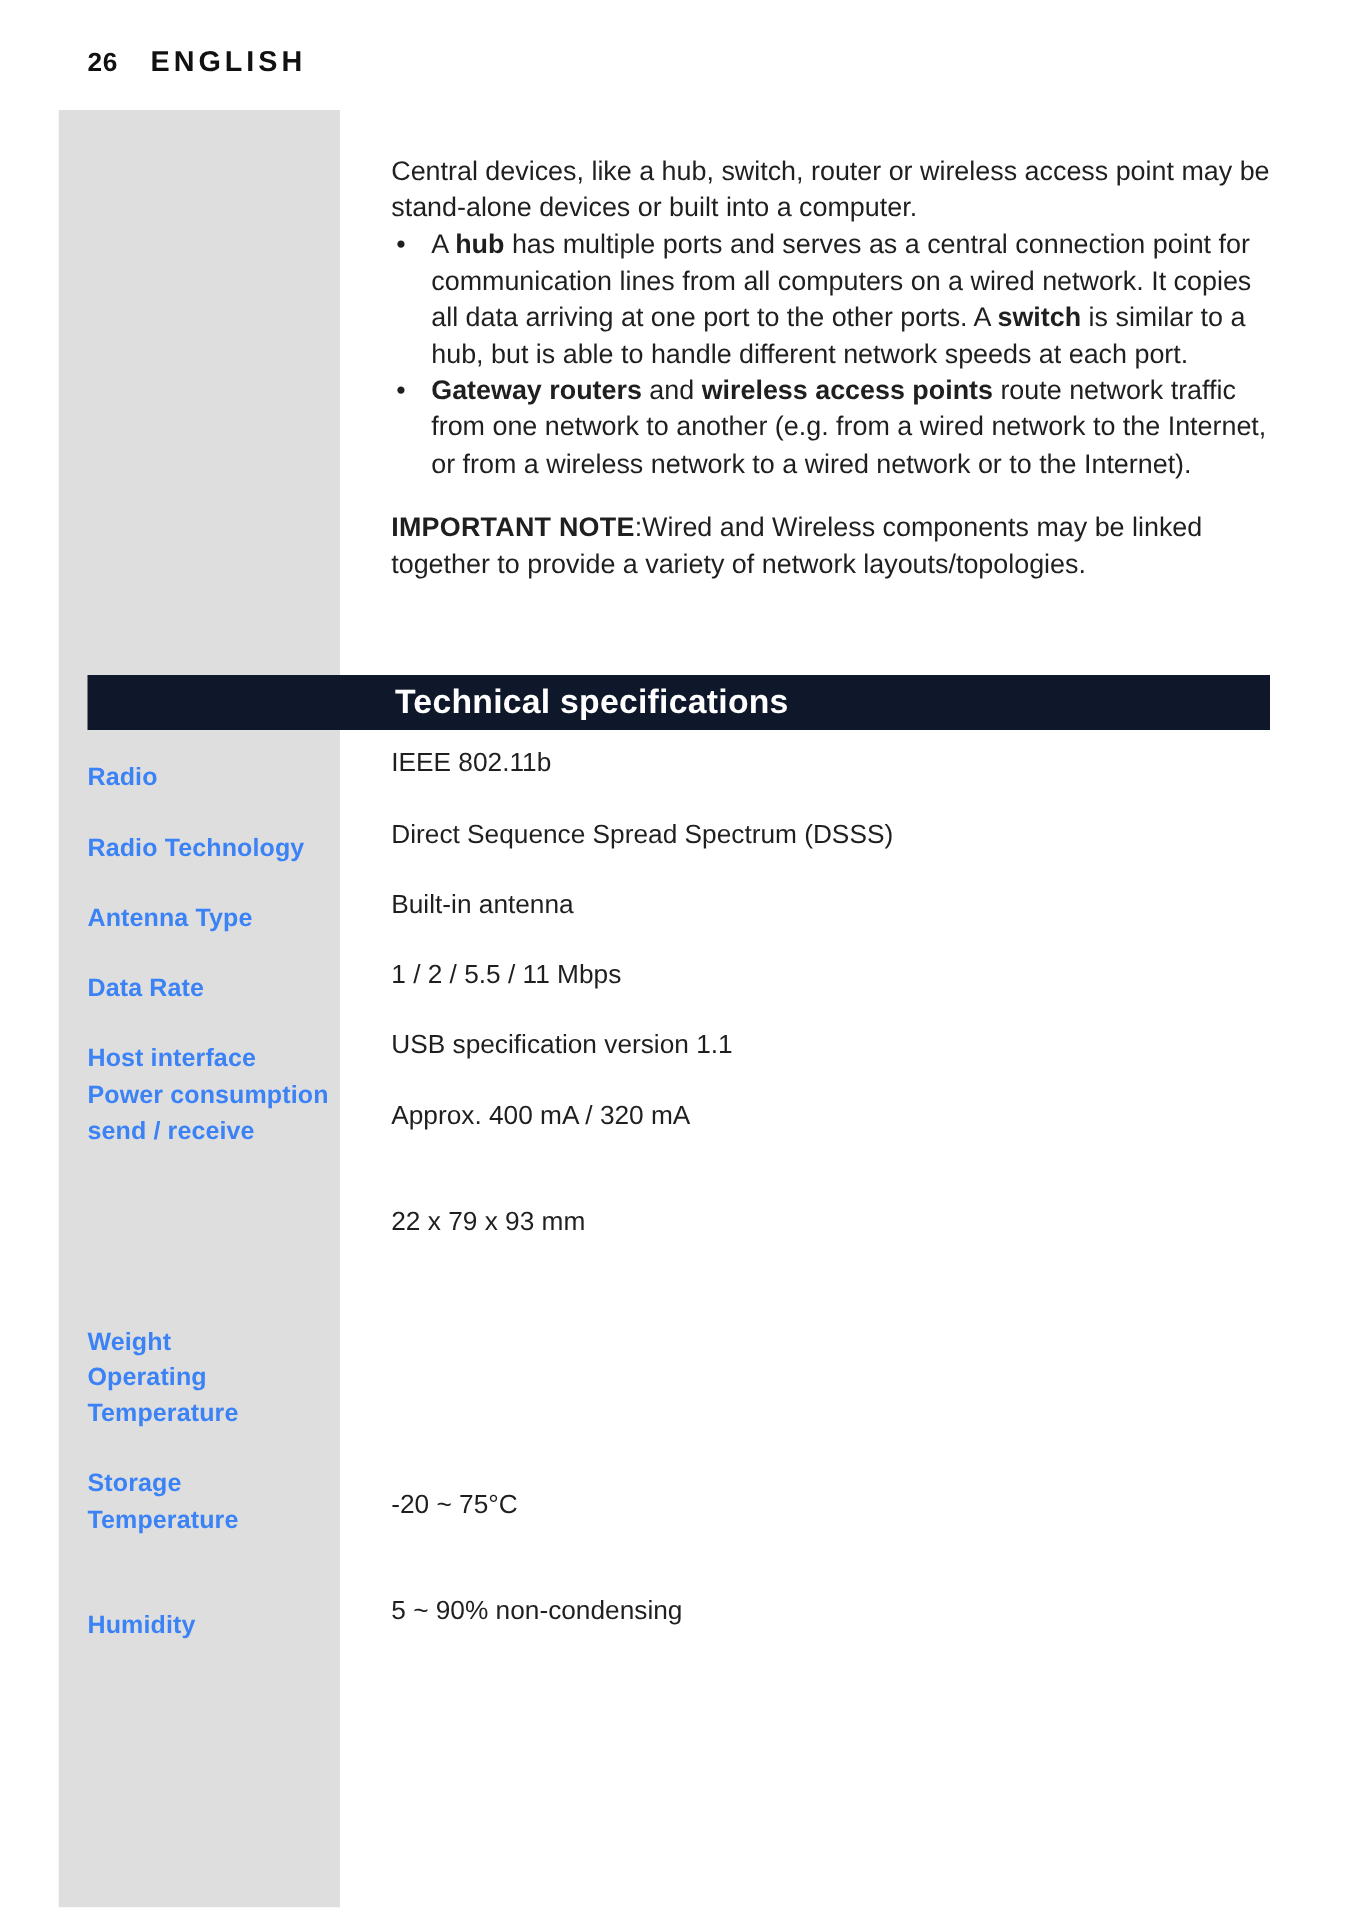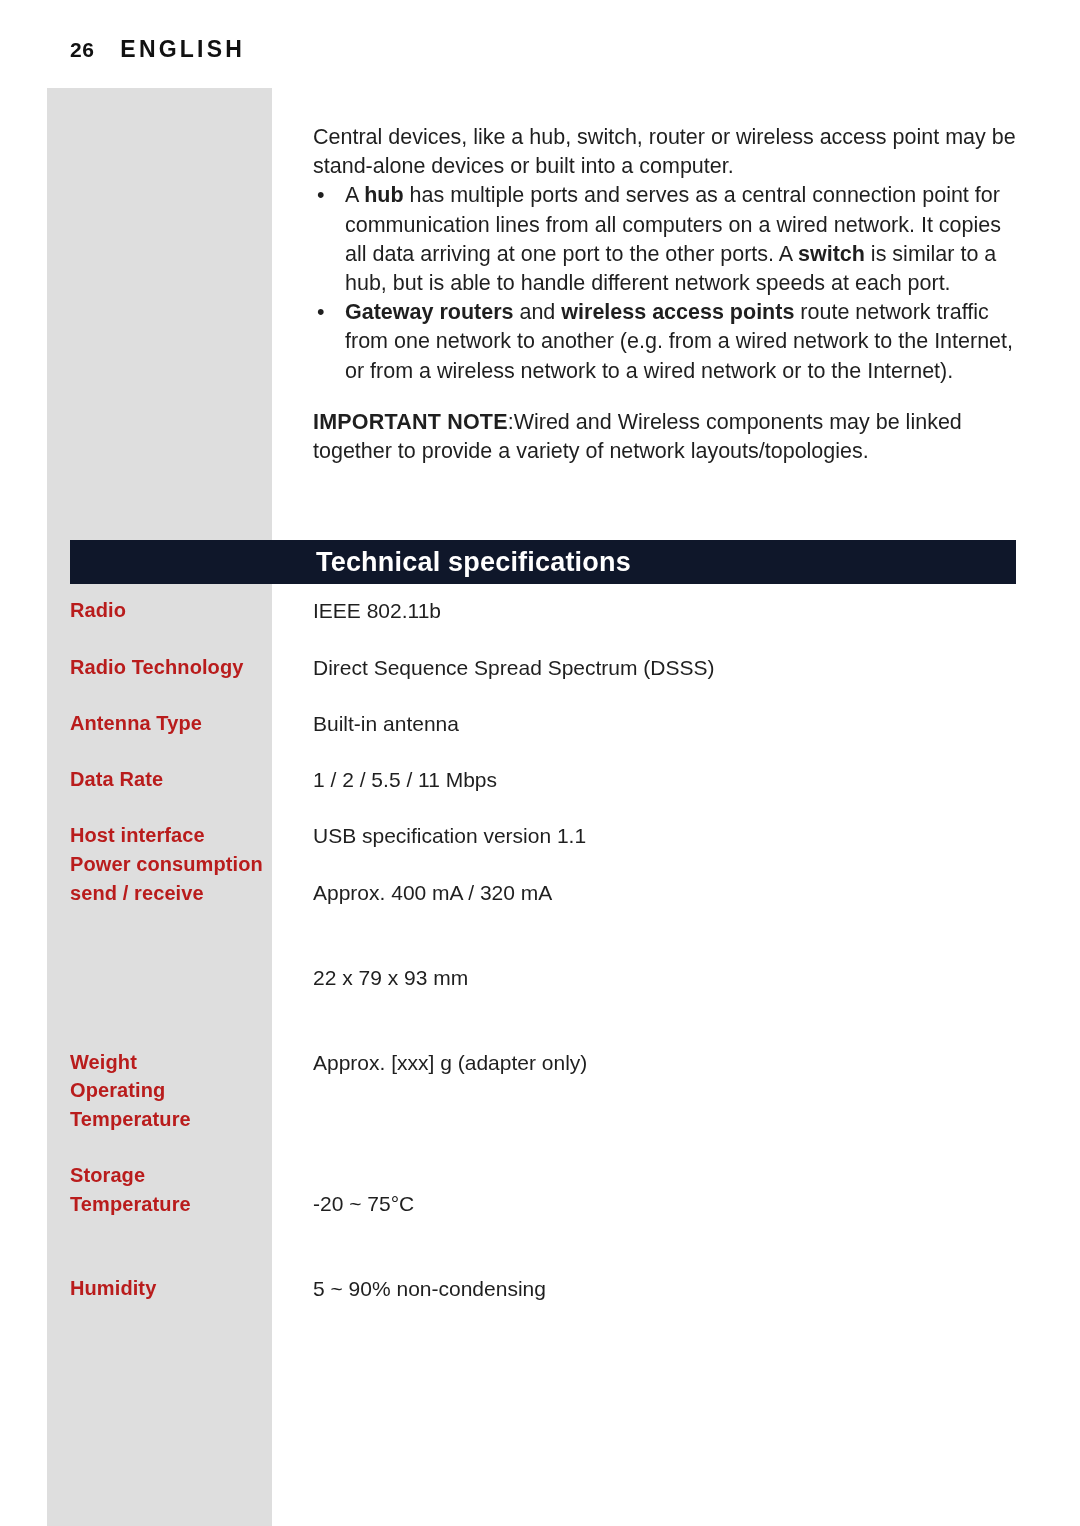--- a/index.html
+++ b/index.html
@@ -126,22 +126,23 @@
     display: block;
     min-height: 56px;
   }
   .spec-label {
     position: absolute;
     left: 70px;
     width: 205px;
     font-size: 20px;
     font-weight: 700;
     line-height: 29px;
-    color: #b91c1c;
+    color: #3b82f6;
     letter-spacing: 0.1px;
+    margin-top: 12px;
   }
   .spec-label .l2 { display: block; }
   .spec-value {
     position: absolute;
     left: 313px;
     width: 700px;
     font-size: 21px;
     line-height: 29px;
     font-weight: 400;
     color: #1f1f1f;
@@ -203,21 +204,20 @@
     </div>
     <div class="spec-row" style="position: absolute; top: 282px; left: 0px; width: 1080px;">
       <div class="spec-label" style="top: -28px;"><span>Power consumption</span><span class="l2">send / receive</span></div>
       <div class="spec-value" style="top: 0px;">Approx. 400 mA / 320 mA</div>
     </div>
     <div class="spec-row" style="position: absolute; top: 367px; left: 0px; width: 1080px;">
       <div class="spec-value" style="top: 0px;">22 x 79 x 93 mm</div>
     </div>
     <div class="spec-row" style="position: absolute; top: 452px; left: 0px; width: 1076px;">
       <div class="spec-label" style="top: 0px;"><span>Weight</span></div>
-      <div class="spec-value" style="top: 0px;">Approx. [xxx] g (adapter only)</div>
     </div>
     <div class="spec-row" style="position: absolute; top: 508px; left: 0px; width: 1080px;">
       <div class="spec-label" style="top: -28px;"><span>Operating</span><span class="l2">Temperature</span></div>
     </div>
     <div class="spec-row" style="position: absolute; top: 593px; left: 0px; width: 1080px;">
       <div class="spec-label" style="top: -28px;"><span>Storage</span><span class="l2">Temperature</span></div>
       <div class="spec-value" style="top: 0px;">-20 ~ 75°C</div>
     </div>
     <div class="spec-row" style="position: absolute; top: 678px; left: 0px; width: 1080px;">
       <div class="spec-label" style="top: 0px;"><span>Humidity</span></div>

